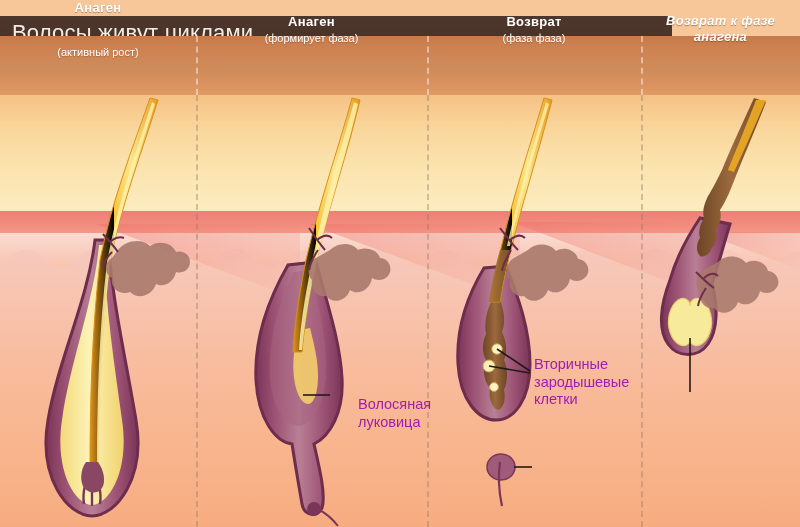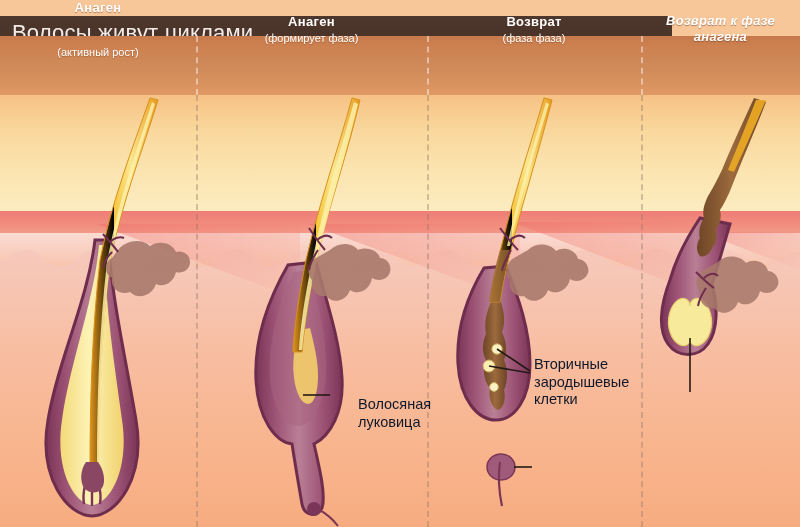--- a/index.html
+++ b/index.html
@@ -52,21 +52,21 @@
     position:absolute;left:0;top:138px;width:800px;height:294px;
     background:linear-gradient(180deg,#f6cbc2 0%,#f7c4b0 22%,#f8bb9c 48%,#f8b58e 72%,#f7ac80 100%);
   }
   .col-sep{
     position:absolute;top:95px;height:432px;width:0;
     border-left:2px dashed rgba(150,120,100,.40);
   }
   svg.layer{position:absolute;left:0;top:0;width:800px;height:527px;overflow:visible;}
   
   .callout{
-    position:absolute;color:#0f172a;font-size:14.5px;line-height:1.22;
+    position:absolute;color:#a21caf;font-size:14.5px;line-height:1.22;
     font-family:"Liberation Sans","DejaVu Sans",sans-serif;
     white-space:pre-line;
   }
 </style>
 </head>
 <body>
 
 <div id="stage">
 
   <div id="titlebar">

